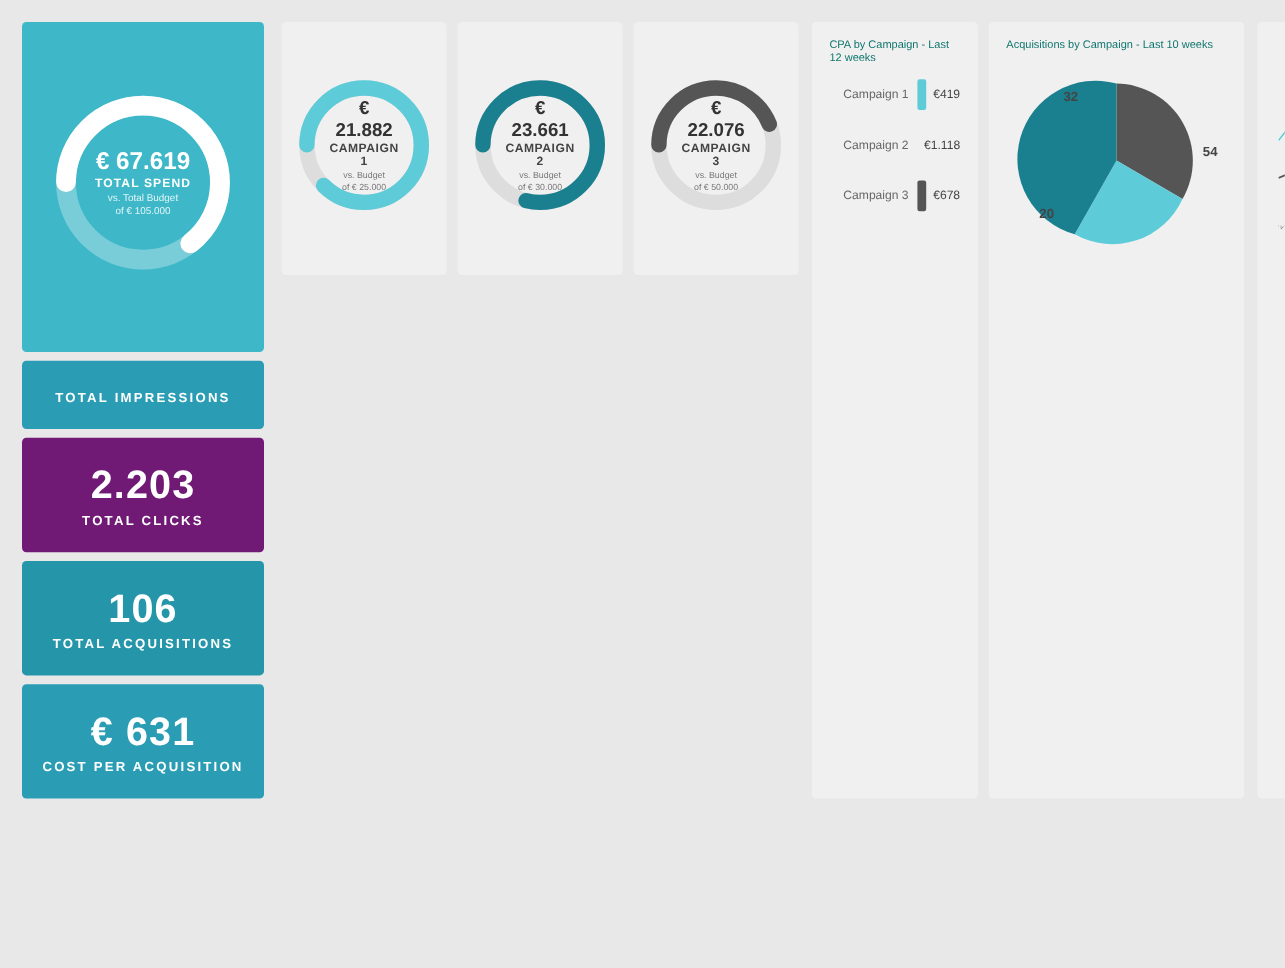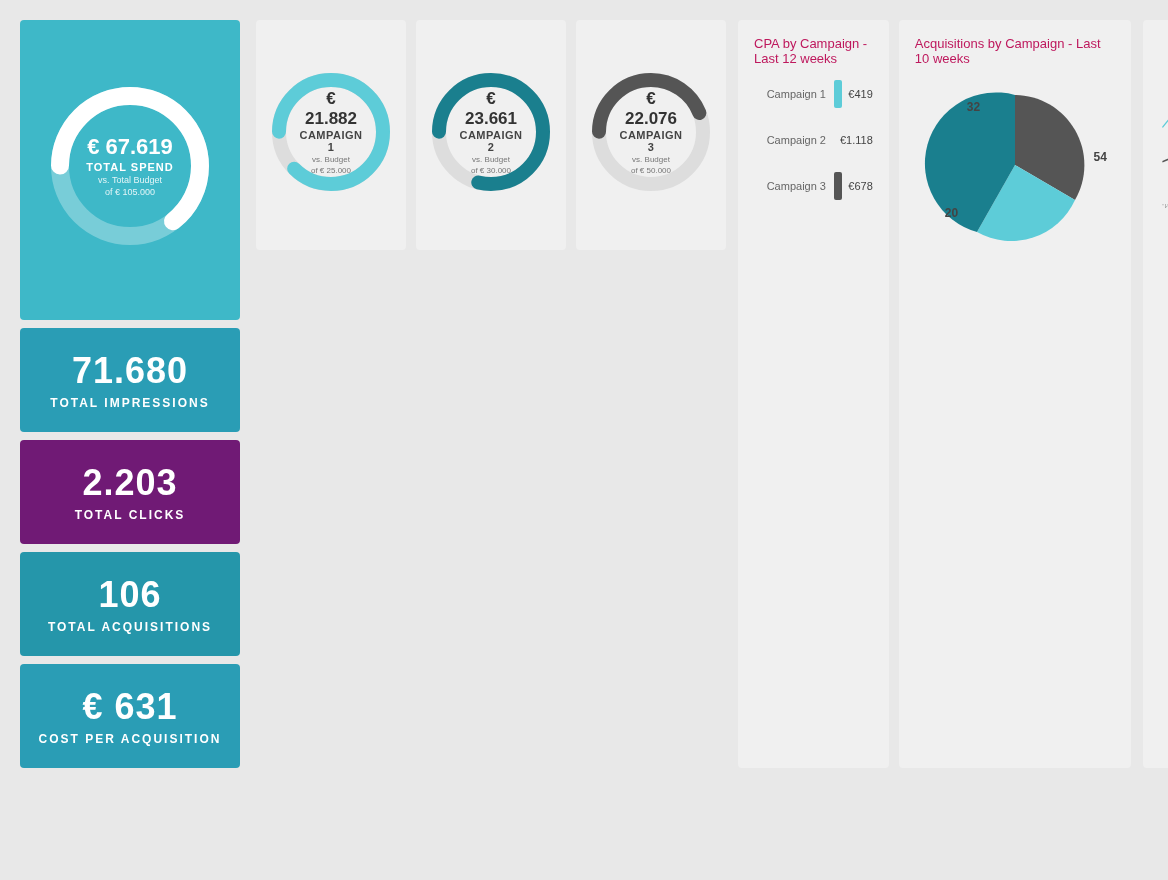--- a/index.html
+++ b/index.html
@@ -152,22 +152,22 @@
       gap: 10px;
     }
     .chart-card {
       background: #f0f0f0;
       border-radius: 4px;
       padding: 16px;
     }
     .chart-card.bar-chart { flex: 1.1; }
     .chart-card.pie-chart { flex: 1; }
     .chart-title {
-      font-size: 13px;
-      color: #be185d;
+      font-size: 10px;
+      color: #0f766e;
       margin-bottom: 14px;
     }
     
     .bar-row {
       display: flex;
       align-items: center;
       margin-bottom: 18px;
     }
     .bar-row-label {
       font-size: 11px;
@@ -254,21 +254,20 @@
         <div class="donut-center-text">
           <div class="amount">€ 67.619</div>
           <div class="label">TOTAL SPEND</div>
           <div class="sub">vs. Total Budget</div>
           <div class="sub">of € 105.000</div>
         </div>
       </div>
     </div>
 
     <div class="stat-card blue">
-      <div class="stat-number">71.680</div>
       <div class="stat-label">TOTAL IMPRESSIONS</div>
     </div>
 
     <div class="stat-card dark-teal">
       <div class="stat-number">2.203</div>
       <div class="stat-label">TOTAL CLICKS</div>
     </div>
 
     <div class="stat-card mid-teal">
       <div class="stat-number">106</div>

